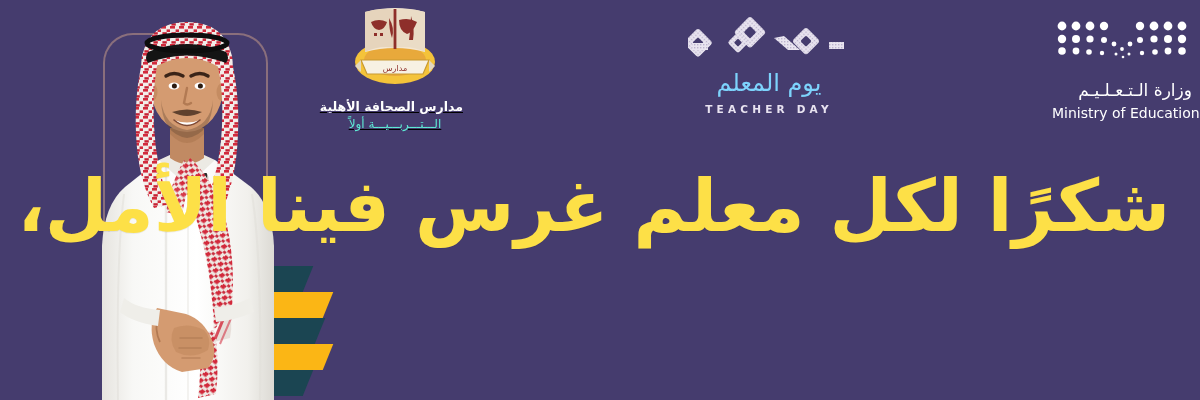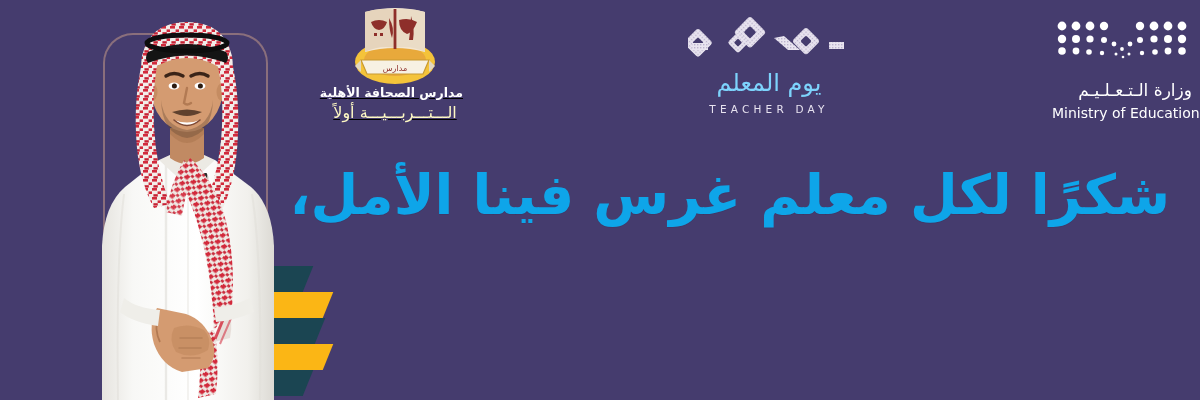--- a/index.html
+++ b/index.html
@@ -38,56 +38,56 @@
   
   .person { position:absolute; left:62px; top:8px; width:250px; height:392px; }
 
   
   .headline {
     position:absolute;
     right:30px; top:158px;
     width:790px;
     text-align:right;
     direction:rtl;
-    color:#0ea5e9;
+    color:#fde047;
     font-weight:bold;
-    font-size:55px;
+    font-size:72px;
     line-height:1.36;
     letter-spacing:0px;
     text-shadow:0 1px 0 rgba(0,0,0,.06);
   }
   .headline .ln { display:block; white-space:nowrap; }
   .headline .ln2 { padding-left:38px; }
 
   
   .logo { position:absolute; }
 
   
   #school-logo { left:327px; top:4px; width:136px; height:126px; text-align:center;text-decoration:underline; }
   #school-logo .emblem { position:relative; width:100%; height:82px; }
   #school-logo .sch-name {
     direction:rtl; color:#ffffff; font-weight:bold;
-    font-size:12.5px; line-height:1.15; margin-top:0;
+    font-size:12.5px; line-height:1.15; margin-top:14px;
     white-space:nowrap;
   }
   #school-logo .sch-tag {
-    direction:rtl; color:#fef9c3; font-size:16px;
+    direction:rtl; color:#5eead4; font-size:12px;
     letter-spacing:1px; margin-top:3px; white-space:nowrap;
   }
 
   
   #teacher-day-logo { left:688px; top:14px; width:162px; height:110px; text-align:center; }
   #teacher-day-logo .td-mark { width:100%; height:46px; }
   #teacher-day-logo .td-ar {
     direction:rtl; color:#7dd3fc; font-weight:normal;
     font-size:24px; line-height:1; margin-top:7px;
   }
   #teacher-day-logo .td-en {
     color:#E8E3F0; font-size:10.5px; letter-spacing:4.2px;
-    margin-top:8px; font-weight:normal;
+    margin-top:8px; font-weight:bold;
   }
 
   
   #ministry-logo { left:1052px; top:18px; width:140px; height:110px; text-align:right; }
   #ministry-logo .moe-dots { width:100%; height:48px; }
   #ministry-logo .moe-ar {
     direction:rtl; color:#ffffff; font-size:17px;
     letter-spacing:.5px; margin-top:10px; white-space:nowrap;
   }
   #ministry-logo .moe-en {

